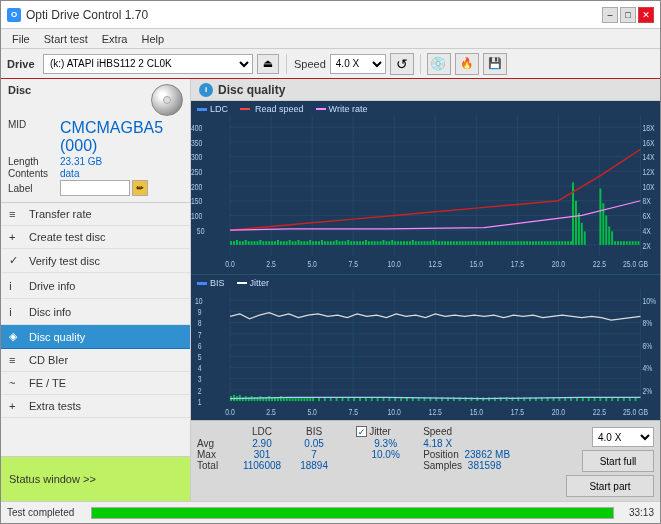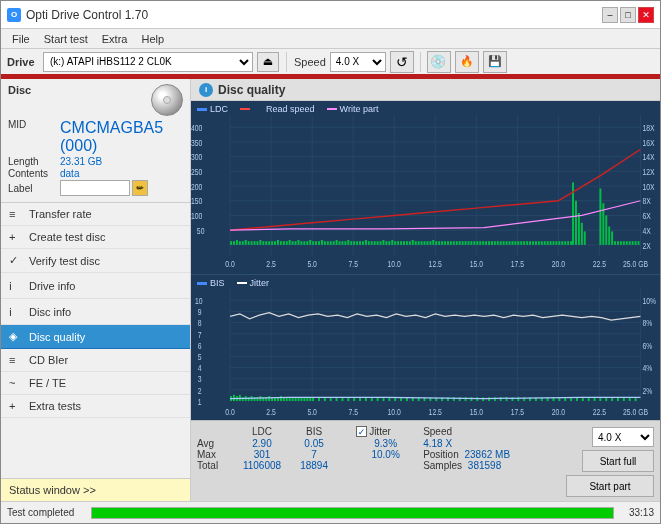--- a/index.html
+++ b/index.html
@@ -28,21 +28,21 @@
     </div>
   </div>
 
   <div style="background:#f0f0f0;display:flex;align-items:center;padding:1px 4px;border-bottom:1px solid #ccc;height:20px;">
     <span style="padding:1px 7px;font-size:11px;color:#333;cursor:pointer;">File</span>
     <span style="padding:1px 7px;font-size:11px;color:#333;cursor:pointer;">Start test</span>
     <span style="padding:1px 7px;font-size:11px;color:#333;cursor:pointer;">Extra</span>
     <span style="padding:1px 7px;font-size:11px;color:#333;cursor:pointer;">Help</span>
   </div>
 
-  <div style="background:#f0f0f0;display:flex;align-items:center;padding:3px 6px;border-bottom:5px solid #b91c1c;height:30px;gap:4px;">
+  <div style="background:#f0f0f0;display:flex;align-items:center;padding:3px 6px;border-bottom:1px solid #b91c1c;height:30px;gap:4px;">
     <span style="font-size:11px;font-weight:bold;color:#333;min-width:32px;">Drive</span>
     <select style="font-size:10px;padding:1px 2px;border:1px solid #aaa;background:white;height:20px;width:210px;">
       <option>(k:) ATAPI iHBS112  2 CL0K</option>
     </select>
     <button style="width:22px;height:20px;border:1px solid #aaa;background:#e8e8e8;cursor:pointer;font-size:11px;display:flex;align-items:center;justify-content:center;padding:0;">⏏</button>
     <div style="width:1px;height:20px;background:#ccc;margin:0 3px;"></div>
     <span style="font-size:11px;color:#333;">Speed</span>
     <select style="font-size:10px;padding:1px;border:1px solid #aaa;background:white;height:20px;width:56px;">
       <option>4.0 X</option>
     </select>
@@ -116,46 +116,46 @@
         <div style="display:flex;align-items:center;padding:5px 8px;cursor:pointer;font-size:11px;color:#333;gap:6px;border-bottom:1px solid #e0e0e0;background:#f0f0f0;">
           <span style="font-size:11px;width:14px;">~</span>
           <span>FE / TE</span>
         </div>
         <div style="display:flex;align-items:center;padding:5px 8px;cursor:pointer;font-size:11px;color:#333;gap:6px;border-bottom:1px solid #e0e0e0;background:#f0f0f0;">
           <span style="font-size:11px;width:14px;">+</span>
           <span>Extra tests</span>
         </div>
       </div>
 
-      <div style="padding:5px 8px;border-top:1px solid #ccc;background:#fef9c3;cursor:pointer;font-size:11px;color:#333;display:flex;align-items:center;">
+      <div style="padding:16px 8px;border-top:1px solid #ccc;background:#bef264;cursor:pointer;font-size:11px;color:#333;display:flex;align-items:center;">
         <span>Status window &gt;&gt;</span>
       </div>
     </div>
 
     <div style="flex:1;display:flex;flex-direction:column;overflow:hidden;background:#1e3a5a;">
 
       <div style="display:flex;align-items:center;padding:2px 8px;background:#e0e0e0;border-bottom:1px solid #ccc;height:22px;">
         <div style="width:14px;height:14px;border-radius:50%;background:#3090d0;display:flex;align-items:center;justify-content:center;color:white;font-size:8px;margin-right:5px;font-weight:bold;">i</div>
         <span style="font-size:12px;font-weight:bold;color:#333;">Disc quality</span>
       </div>
 
       <div style="flex:1.2;display:flex;flex-direction:column;background:#1e3a5a;min-height:0;padding:2px 0 0 0;">
 
         <div style="display:flex;gap:12px;padding:1px 6px;align-items:center;">
           <div style="display:flex;align-items:center;gap:3px;">
             <div style="width:10px;height:3px;background:#4488ff;"></div>
             <span style="font-size:9px;color:#ccddff;">LDC</span>
           </div>
-          <div style="display:flex;align-items:center;gap:16px;">
+          <div style="display:flex;align-items:center;gap:5px;">
             <div style="width:10px;height:2px;background:#ff4444;"></div>
             <span style="font-size:9px;color:#ccddff;">Read speed</span>
           </div>
           <div style="display:flex;align-items:center;gap:3px;">
             <div style="width:10px;height:2px;background:#ff88ff;"></div>
-            <span style="font-size:9px;color:#ccddff;">Write part</span>
+            <span style="font-size:9px;color:#ccddff;">Write rate</span>
           </div>
         </div>
 
         <div style="flex:1;position:relative;min-height:0;">
           <svg viewBox="0 0 480 130" preserveAspectRatio="none" style="width:100%;height:100%;" xmlns="http://www.w3.org/2000/svg">
 
             <rect width="480" height="130" fill="#1e3a5a"></rect>
 
             <line x1="40" y1="0" x2="40" y2="115" stroke="#2a5070" stroke-width="0.5"></line>
             <line x1="82" y1="0" x2="82" y2="115" stroke="#2a5070" stroke-width="0.5"></line>

